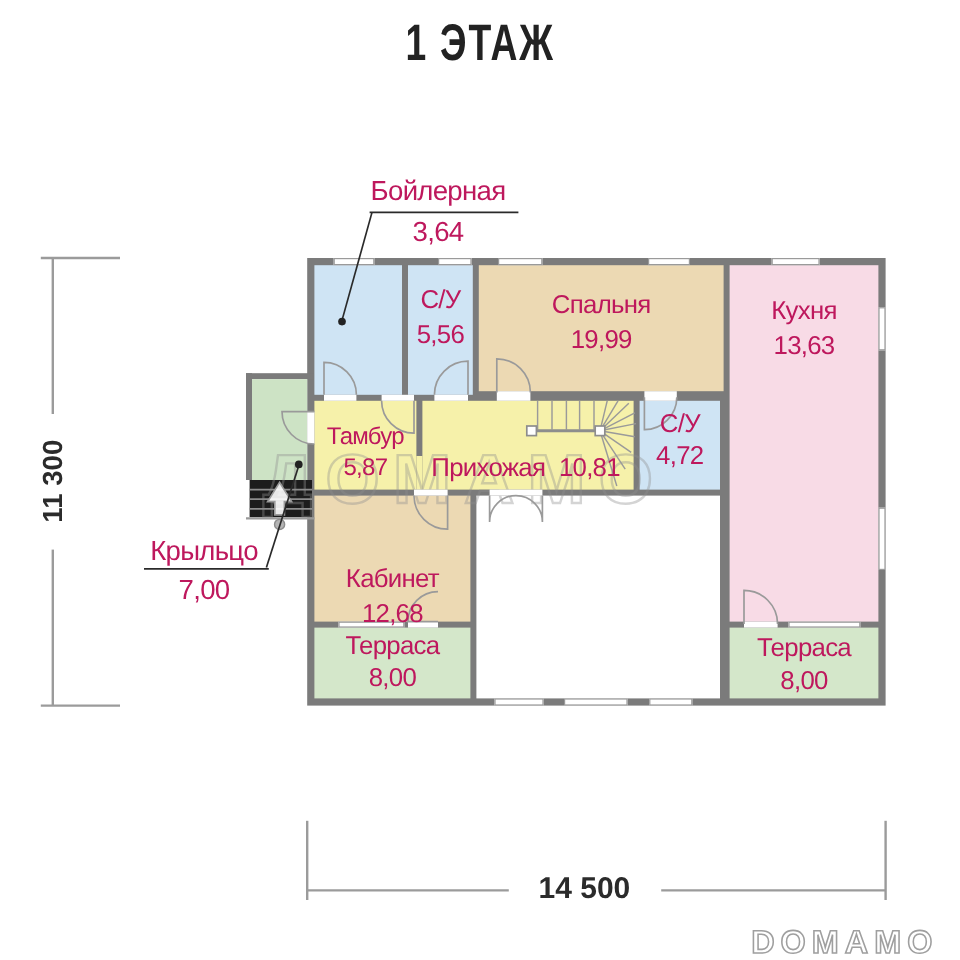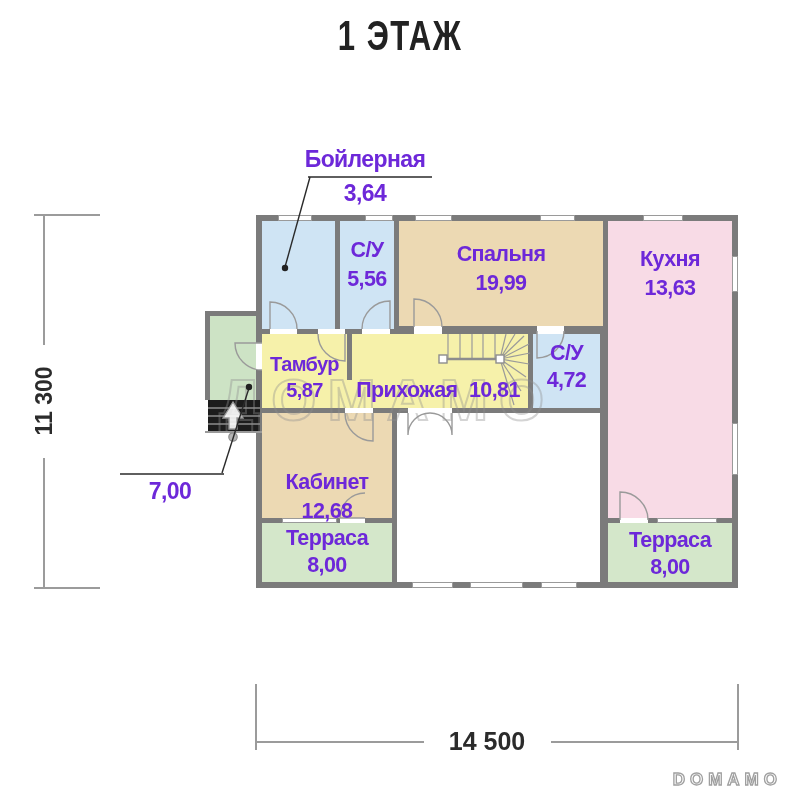--- a/index.html
+++ b/index.html
@@ -6,30 +6,30 @@
   #stage{position:relative;width:800px;height:800px;background:#ffffff;overflow:hidden;
          font-family:"Liberation Sans", sans-serif;color:#1d1d1d;}
   
   .wallbase{position:absolute;background:#7b7b7b;z-index:1;}
   .fill{position:absolute;z-index:2;}
   .gap{position:absolute;background:#ffffff;z-index:4;}
   .win{position:absolute;background:#ffffff;border:1px solid #9a9a9a;box-sizing:border-box;z-index:4;}
   #lines{position:absolute;left:0;top:0;z-index:5;pointer-events:none;}
   
   .rlabel{position:absolute;text-align:center;z-index:6;line-height:29px;}
-  .rname,.rarea{font-size:21.5px;font-weight:700;letter-spacing:-0.6px;color:#6d28d9;white-space:nowrap;}
+  .rname,.rarea{font-size:21.5px;font-weight:400;letter-spacing:-0.6px;color:#be185d;white-space:nowrap;}
   .callout{position:absolute;text-align:center;z-index:6;}
   .callout .rname,.callout .rarea{font-size:23px;}
   .dimtext{position:absolute;z-index:6;font-size:23px;font-weight:700;color:#2b2b2b;white-space:nowrap;}
   #title{position:absolute;left:0;right:0;top:12px;text-align:center;z-index:6;}
   #title span{display:inline-block;font-size:42px;font-weight:700;letter-spacing:2px;
               transform:scale(0.74,1.02);transform-origin:center;color:#222;}
   #watermark{position:absolute;left:219px;top:366px;z-index:3;font-size:58px;font-weight:700;
              letter-spacing:11px;color:transparent;-webkit-text-stroke:2px #8f8f8f;opacity:0.38;white-space:nowrap;}
-  #brand{position:absolute;right:18px;top:770px;z-index:6;font-size:17px;font-weight:700;
+  #brand{position:absolute;right:18px;top:770px;z-index:6;font-size:27px;font-weight:700;
          letter-spacing:5px;color:transparent;-webkit-text-stroke:1.3px #9a9a9a;opacity:0.95;}
   #steps{position:absolute;left:208px;top:400px;width:52px;height:31px;background:#1c1c1c;z-index:2;}
 </style>
 </head>
 <body>
 
 <div id="stage">
 
   <div id="title"><span>1 ЭТАЖ</span></div>
 
@@ -195,20 +195,23 @@
   <div class="rlabel" style="left:262px;top:525px;width:130px;line-height:27px;">
     <div class="rname">Терраса</div>
     <div class="rarea">8,00</div>
   </div>
 
   <div class="rlabel" style="left:608px;top:527px;width:124px;line-height:27px;">
     <div class="rname">Терраса</div>
     <div class="rarea">8,00</div>
   </div>
 
+  <div class="callout" style="left:118px;top:446px;width:104px;">
+    <div class="rname">Крыльцо</div>
+  </div>
   <div class="callout" style="left:140px;top:478px;width:60px;">
     <div class="rarea">7,00</div>
   </div>
 
   <div class="dimtext" style="left:44px;top:401px;transform:translate(-50%,-50%) rotate(-90deg);">11 300</div>
   <div class="dimtext" style="left:487px;top:741px;transform:translate(-50%,-50%);font-size:25px;">14 500</div>
 
   <div id="brand">DOMAMO</div>
 
 </div>

